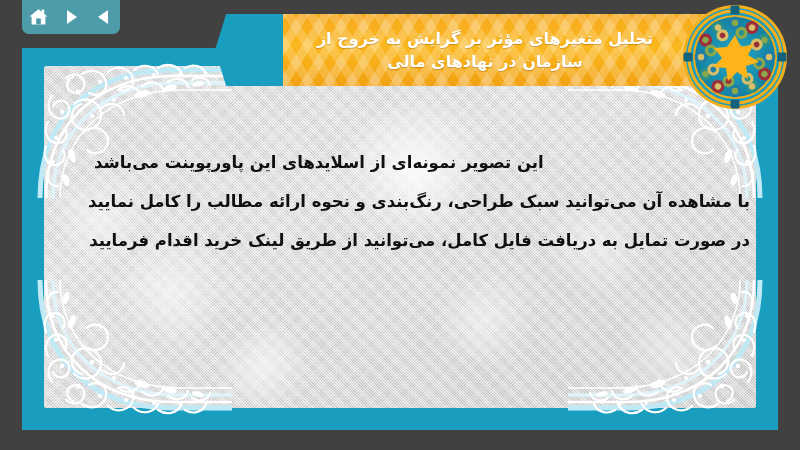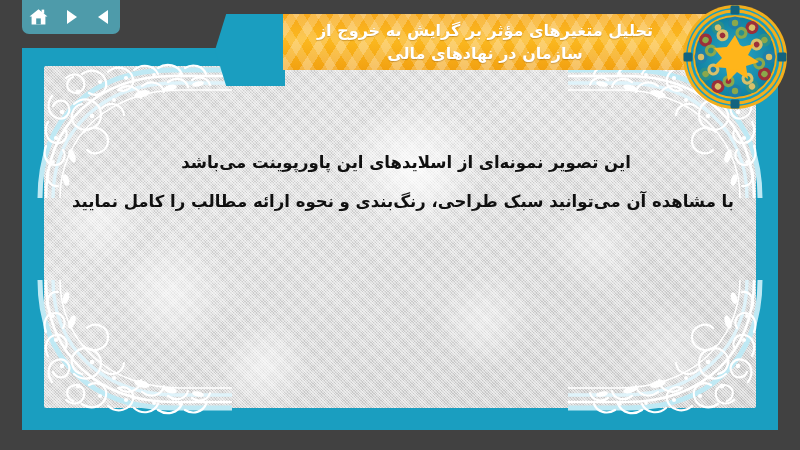--- a/index.html
+++ b/index.html
@@ -52,21 +52,21 @@
   
   .orn{position:absolute;width:210px;height:150px;pointer-events:none;}
   .orn svg{display:block;width:100%;height:100%;}
   .orn-tl{left:0;top:0;}
   .orn-tr{right:0;top:0;transform:scaleX(-1);}
   .orn-bl{left:0;bottom:0;transform:scaleY(-1);}
   .orn-br{right:0;bottom:0;transform:scale(-1,-1);}
 
   
   .banner{
-    position:absolute;left:283px;top:14px;width:452px;height:56px;
+    position:absolute;left:283px;top:14px;width:452px;height:72px;
     background:
       repeating-linear-gradient(-58deg, rgba(255,255,255,.22) 0 9px, rgba(255,255,255,0) 9px 19px),
       repeating-linear-gradient(58deg, rgba(255,255,255,.18) 0 9px, rgba(255,255,255,0) 9px 19px),
       linear-gradient(180deg,#F6A81C 0%,#FBB81F 45%,#F2A111 100%);
     z-index:30;
     display:flex;align-items:center;justify-content:center;
     box-sizing:border-box;padding:0 74px 0 26px;
   }
   .banner-title{
     color:#ffffff;font-size:16px;font-weight:bold;line-height:1.45;
@@ -82,22 +82,22 @@
   }
 
   
   .medallion{
     position:absolute;left:682px;top:4px;width:106px;height:106px;z-index:35;
   }
   .medallion svg{display:block;}
 
   
   .body-text{
-    position:absolute;right:44px;top:96px;width:656px;
-    text-align:center;direction:rtl;z-index:20;
+    position:absolute;right:28px;top:96px;width:656px;
+    text-align:left;direction:rtl;z-index:20;
   }
   .body-line{
     color:#101010;font-size:16.5px;font-weight:bold;line-height:2.35;
     white-space:nowrap;
   }
 </style>
 </head>
 <body>
 
 <div id="stage">
@@ -301,20 +301,21 @@
           <ellipse cx="176" cy="36" rx="6" ry="2.6" transform="rotate(-12 176 36)"></ellipse>
           <ellipse cx="50" cy="108" rx="3.2" ry="7" transform="rotate(-20 50 108)"></ellipse>
           <ellipse cx="44" cy="132" rx="3" ry="6" transform="rotate(-16 44 132)"></ellipse>
         </g>
       </svg>
     </div>
 
     <div class="body-text">
       <div class="body-line">این تصویر نمونه‌ای از اسلایدهای این پاورپوینت می‌باشد</div>
       <div class="body-line">با مشاهده آن می‌توانید سبک طراحی، رنگ‌بندی و نحوه ارائه مطالب را کامل نمایید</div>
+      <div class="body-line">در صورت تمایل به دریافت فایل کامل، می‌توانید از طریق لینک خرید اقدام فرمایید</div>
     </div>
   </div>
 
   <div class="banner-tail"></div>
 
   <div class="banner">
     <div class="banner-title">تحلیل متغیرهای مؤثر بر گرایش به خروج از سازمان در نهادهای مالی</div>
   </div>
 
   <div class="medallion">

